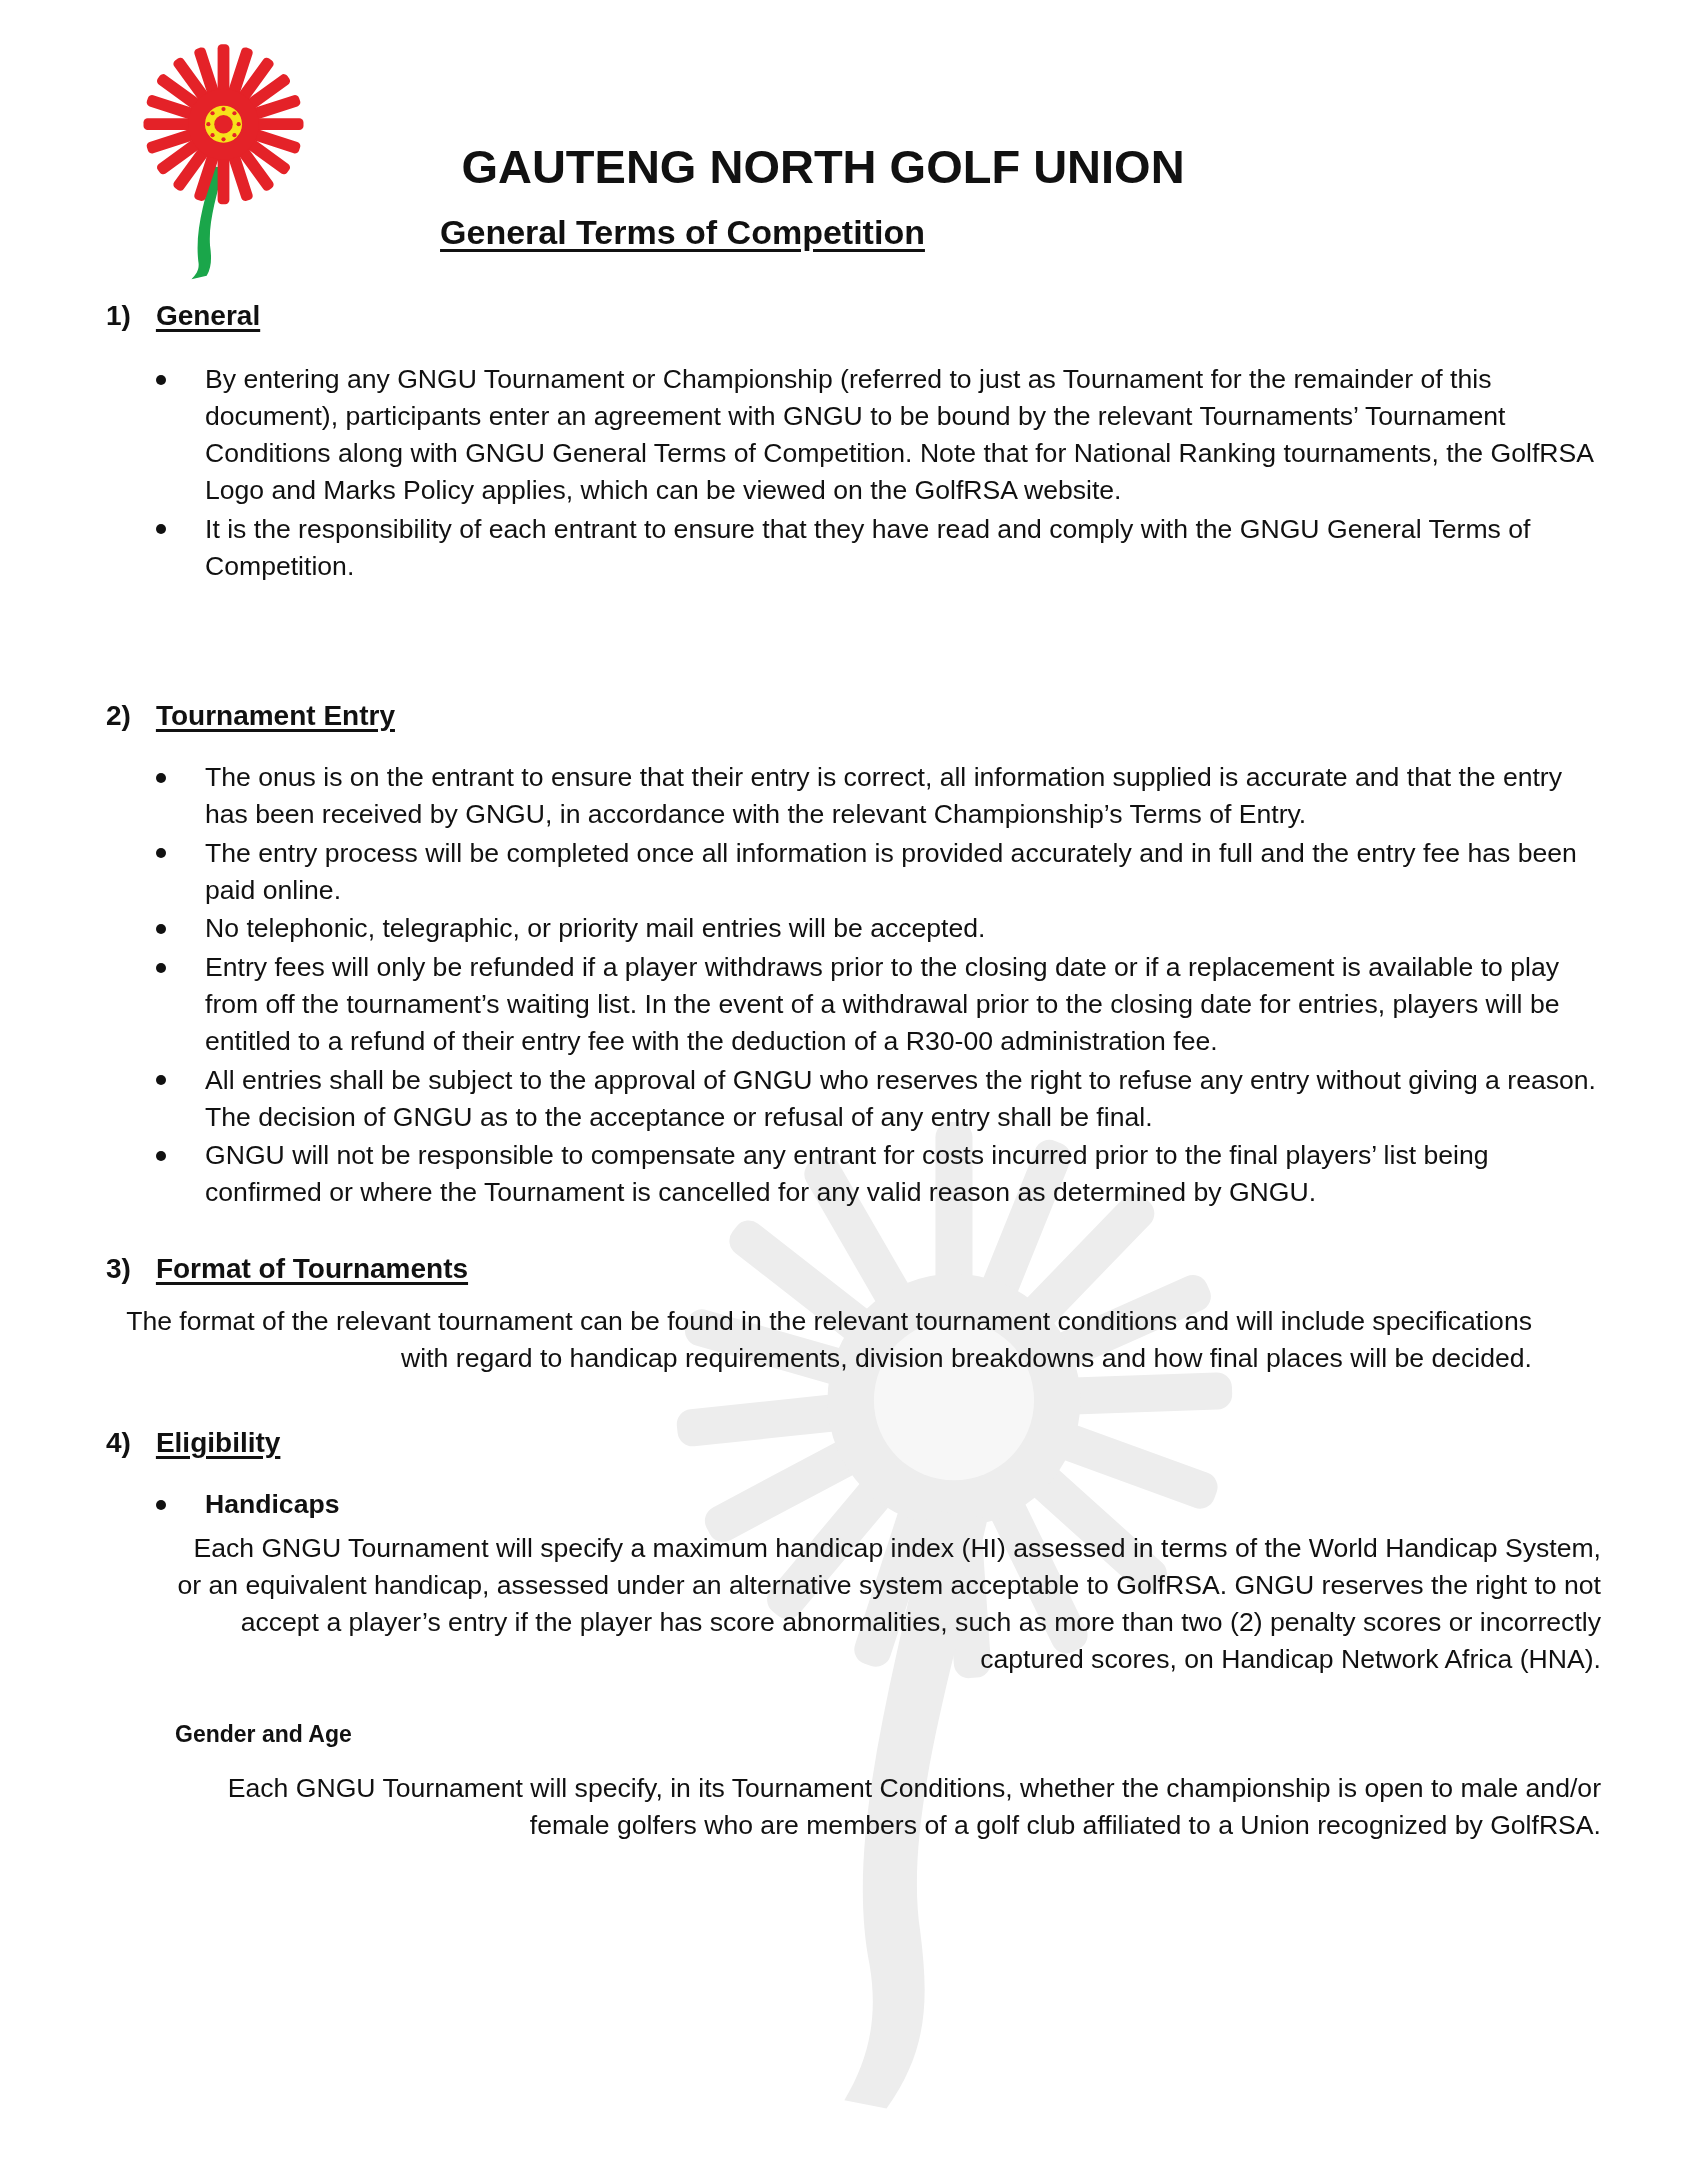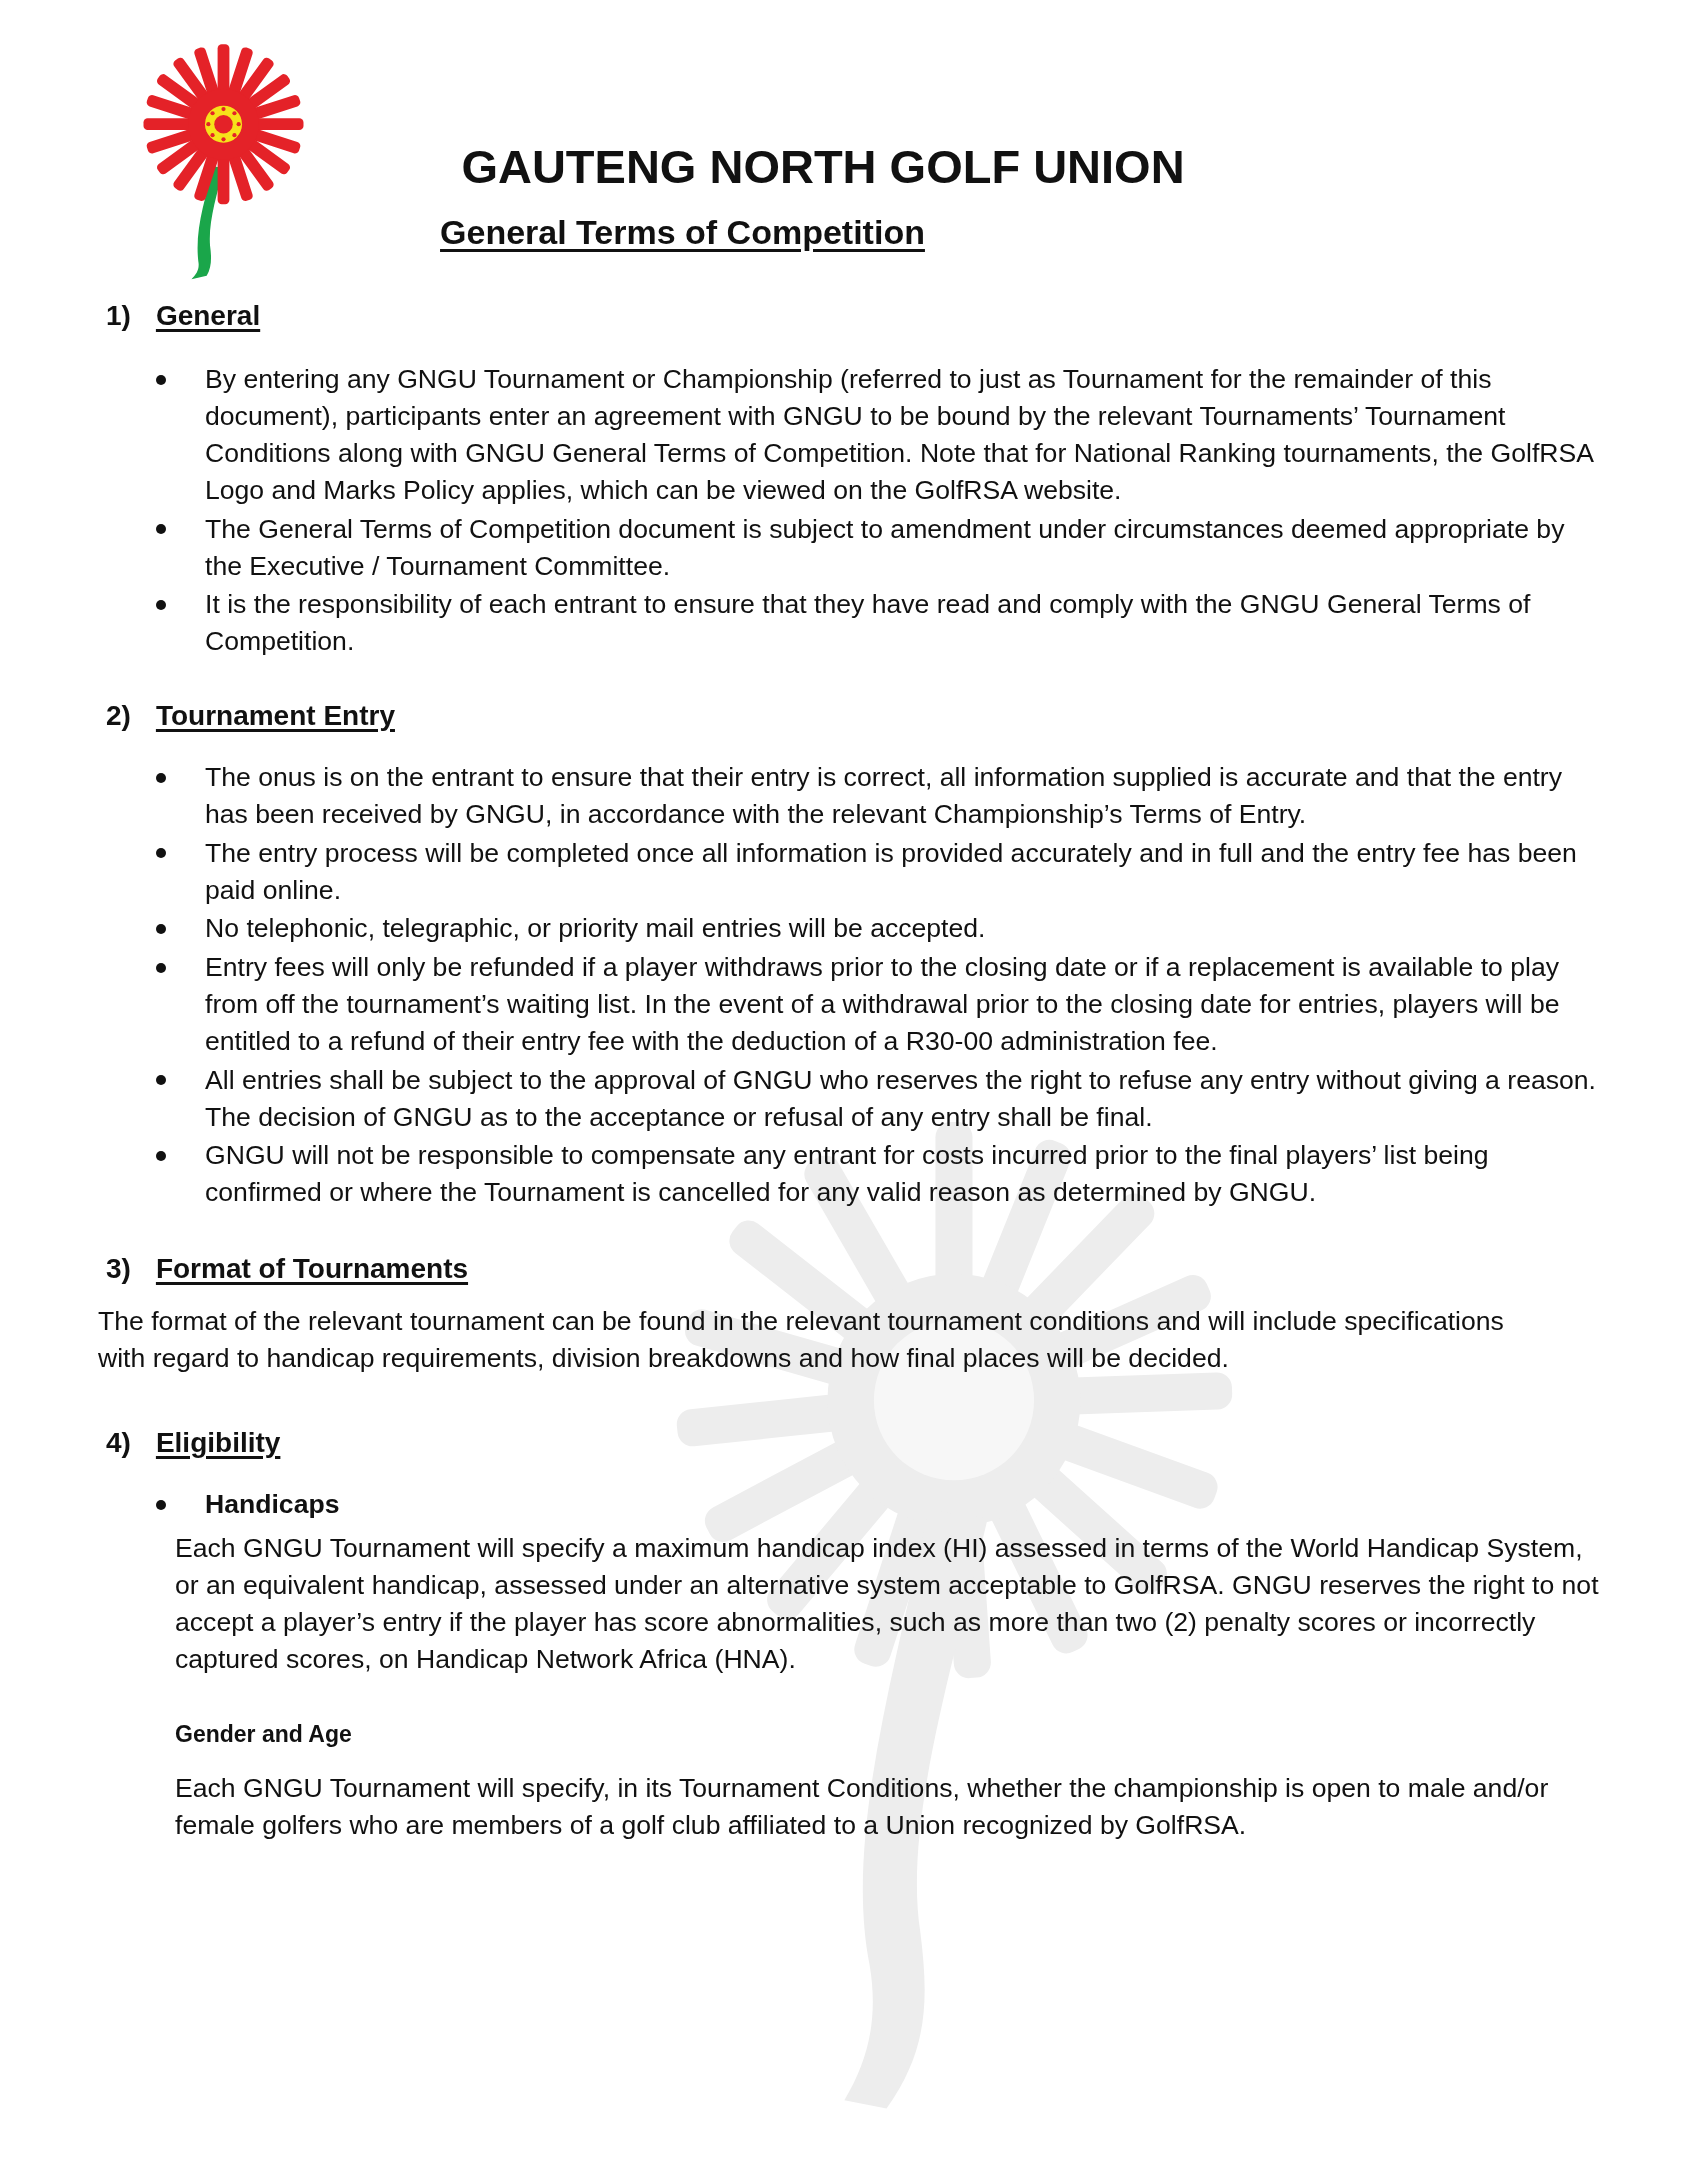--- a/index.html
+++ b/index.html
@@ -22,21 +22,21 @@
   .sec-head {
     position: absolute; left: 106px; font-size: 28px; font-weight: bold; margin: 0;
     display: flex; gap: 25px;
   }
   .sec-head .lbl { text-decoration: underline; text-underline-offset: 4.2px; text-decoration-thickness: 2.5px; }
   .bullets { position: absolute; left: 148px; width: 1451px; margin: 8px; padding: 0; list-style: none; }
   .bullets li { position: relative; padding-left: 49px; font-size: 26.6px; line-height: 37px; margin-bottom: 1.7px; }
   .bullets li .dot {
     position: absolute; left: 0; top: 13.5px; width: 10px; height: 10px; border-radius: 50%; background: #111;
   }
-  .para { position: absolute; font-size: 26.6px; line-height: 37px; margin: 0; }
+  .para { position: absolute; font-size: 26.6px; line-height: 37px; margin: 0; text-align: right; }
   .subhead { position: absolute; font-size: 23px; font-weight: bold; margin: 0; }
 </style>
 </head>
 <body>
 
 <svg class="watermark" viewBox="0 0 1000 1180">
   <g fill="#ededed">
     <g transform="translate(430,330)">
       <g id="wmpetals">
         <rect x="-22" y="-330" width="44" height="240" rx="18" transform="rotate(0)"></rect>
@@ -106,21 +106,20 @@
   <h1 class="title">GAUTENG NORTH GOLF UNION</h1>
   <h2 class="subtitle">General Terms of Competition</h2>
 
   <div class="section">
     <h3 class="sec-head" style="top:300px;">
       <span>1)</span>
       <span class="lbl">General</span>
     </h3>
     <ul class="bullets" style="top:353px;">
       <li><span class="dot"></span><span>By entering any GNGU Tournament or Championship (referred to just as Tournament for the remainder of this document), participants enter an agreement with GNGU to be bound by the relevant Tournaments’ Tournament Conditions along with GNGU General Terms of Competition.  Note that for National Ranking tournaments, the GolfRSA Logo and Marks Policy applies, which can be viewed on the GolfRSA website.</span></li>
-      <li><span class="dot"></span><span>The General Terms of Competition document is subject to amendment under circumstances deemed appropriate by the Executive / Tournament Committee.</span></li>
       <li><span class="dot"></span><span>It is the responsibility of each entrant to ensure that they have read and comply with the GNGU General Terms of Competition.</span></li>
     </ul>
   </div>
 
   <div class="section">
     <h3 class="sec-head" style="top:700px;">
       <span>2)</span>
       <span class="lbl">Tournament Entry</span>
     </h3>
     <ul class="bullets" style="top:751px;">

